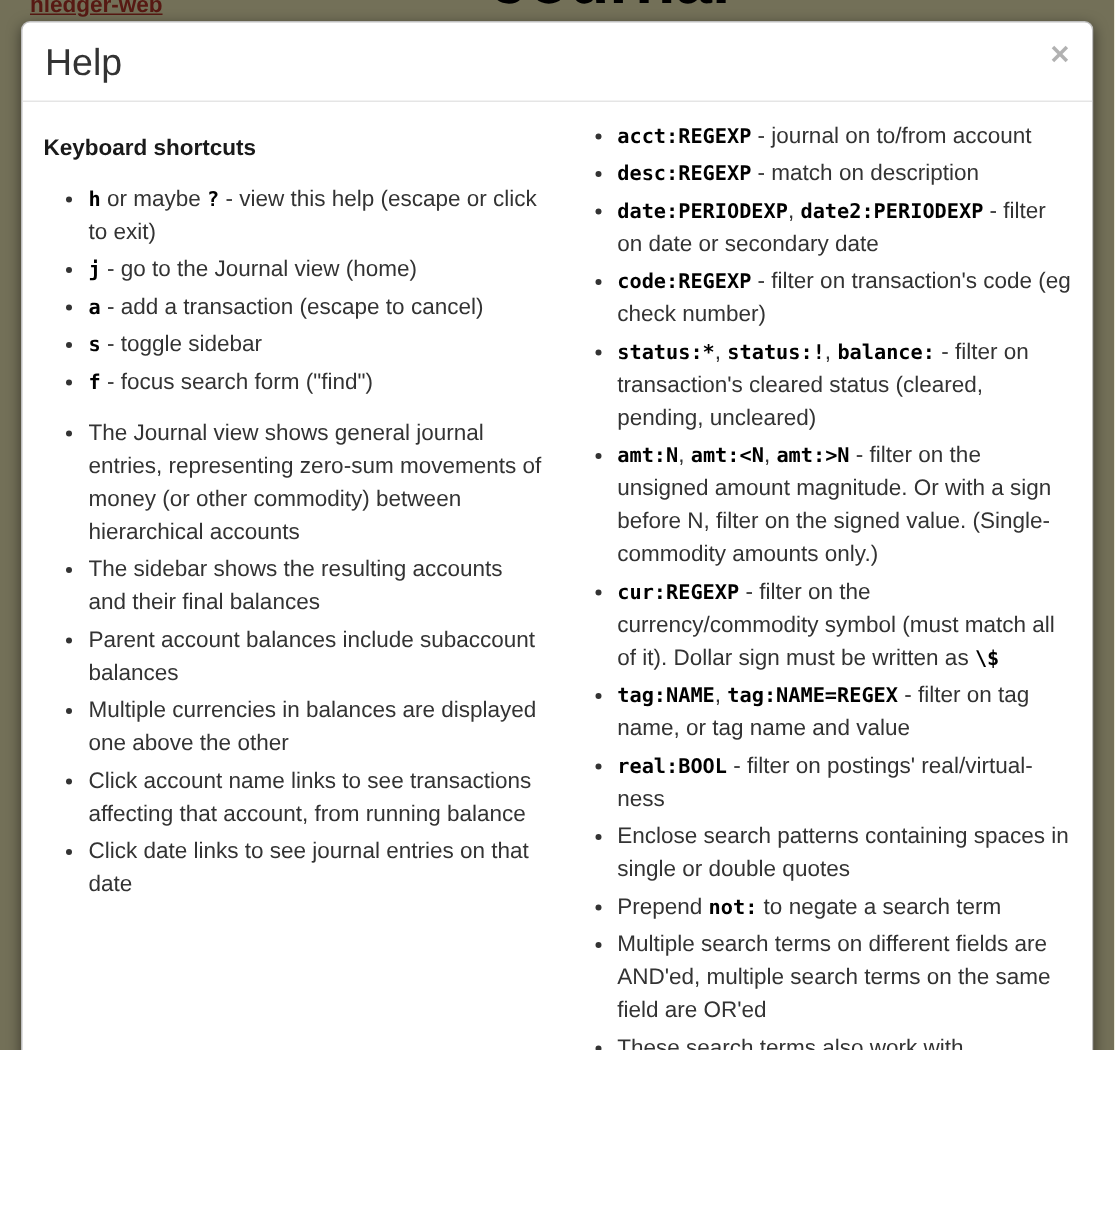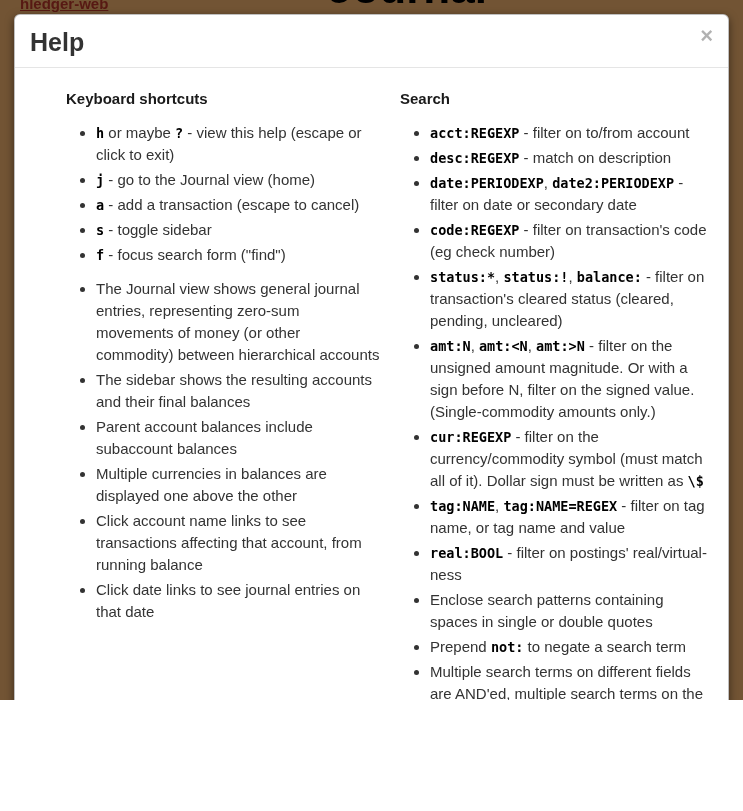--- a/index.html
+++ b/index.html
@@ -3,21 +3,21 @@
 <meta charset="utf-8">
 <style>
   html, body { margin: 0; padding: 0; background: #ffffff; }
 
   .viewport {
     position: relative;
     width: 743px;
     height: 700px;
     overflow: hidden;
     font-family: "Liberation Sans", sans-serif;
-    background: #fdba74;
+    background: #fef9c3;
   }
 
   
   .page-bg { position: absolute; inset: 0; }
   .brand {
     position: absolute;
     top: -5px;
     left: 20px;
     font-size: 15px;
     font-weight: bold;
@@ -60,21 +60,21 @@
 
   .modal-header {
     position: relative;
     padding: 12px 15px 10px 15px;
     border-bottom: 1px solid #e5e5e5;
     flex: 0 0 auto;
   }
   .modal-title {
     margin: 0;
     font-size: 25px;
-    font-weight: 700;
+    font-weight: 400;
     line-height: 30px;
     color: #333333;
   }
   .close {
     position: absolute;
     top: 11px;
     right: 15px;
     font-size: 22px;
     line-height: 20px;
     font-weight: bold;
@@ -85,21 +85,20 @@
 
   .modal-body {
     flex: 1 1 auto;
     display: flex;
     gap: 20px;
     padding: 12px 14px 20px 14px;
     overflow: hidden;
     color: #333333;
     font-size: 15px;
     line-height: 22px;
-    margin-left: 37px;
   }
   .col { flex: 1 1 0; min-width: 0; }
 
   .col h4 {
     margin: 8px 0 12px 0;
     font-size: 15px;
     font-weight: bold;
     color: #1a1a1a;
   }
   .col h4:not(:first-child) { margin-top: 28px; }
@@ -148,23 +147,22 @@
         <ul>
             <li><span>The Journal view shows general journal entries, representing zero-sum movements of money (or other commodity) between hierarchical accounts</span></li>
             <li><span>The sidebar shows the resulting accounts and their final balances</span></li>
             <li><span>Parent account balances include subaccount balances</span></li>
             <li><span>Multiple currencies in balances are displayed one above the other</span></li>
             <li><span>Click account name links to see transactions affecting that account, from running balance</span></li>
             <li><span>Click date links to see journal entries on that date</span></li>
           </ul>
       </div>
       <div class="col">
-        <h4>Search</h4>
         <ul>
-            <li><code>acct:REGEXP</code><span> - filter on to/from account</span></li>
+            <li><code>acct:REGEXP</code><span> - journal on to/from account</span></li>
             <li><code>desc:REGEXP</code><span> - match on description</span></li>
             <li><code>date:PERIODEXP</code><span>, </span><code>date2:PERIODEXP</code><span> - filter on date or secondary date</span></li>
             <li><code>code:REGEXP</code><span> - filter on transaction's code (eg check number)</span></li>
             <li><code>status:*</code><span>, </span><code>status:!</code><span>, </span><code>balance:</code><span> - filter on transaction's cleared status (cleared, pending, uncleared)</span></li>
             <li><code>amt:N</code><span>, </span><code>amt:&lt;N</code><span>, </span><code>amt:&gt;N</code><span> - filter on the unsigned amount magnitude. Or with a sign before N, filter on the signed value. (Single-commodity amounts only.)</span></li>
             <li><code>cur:REGEXP</code><span> - filter on the currency/commodity symbol (must match all of it). Dollar sign must be written as </span><code>\$</code></li>
             <li><code>tag:NAME</code><span>, </span><code>tag:NAME=REGEX</code><span> - filter on tag name, or tag name and value</span></li>
             <li><code>real:BOOL</code><span> - filter on postings' real/virtual-ness</span></li>
             <li><span>Enclose search patterns containing spaces in single or double quotes</span></li>
             <li><span>Prepend </span><code>not:</code><span> to negate a search term</span></li>

